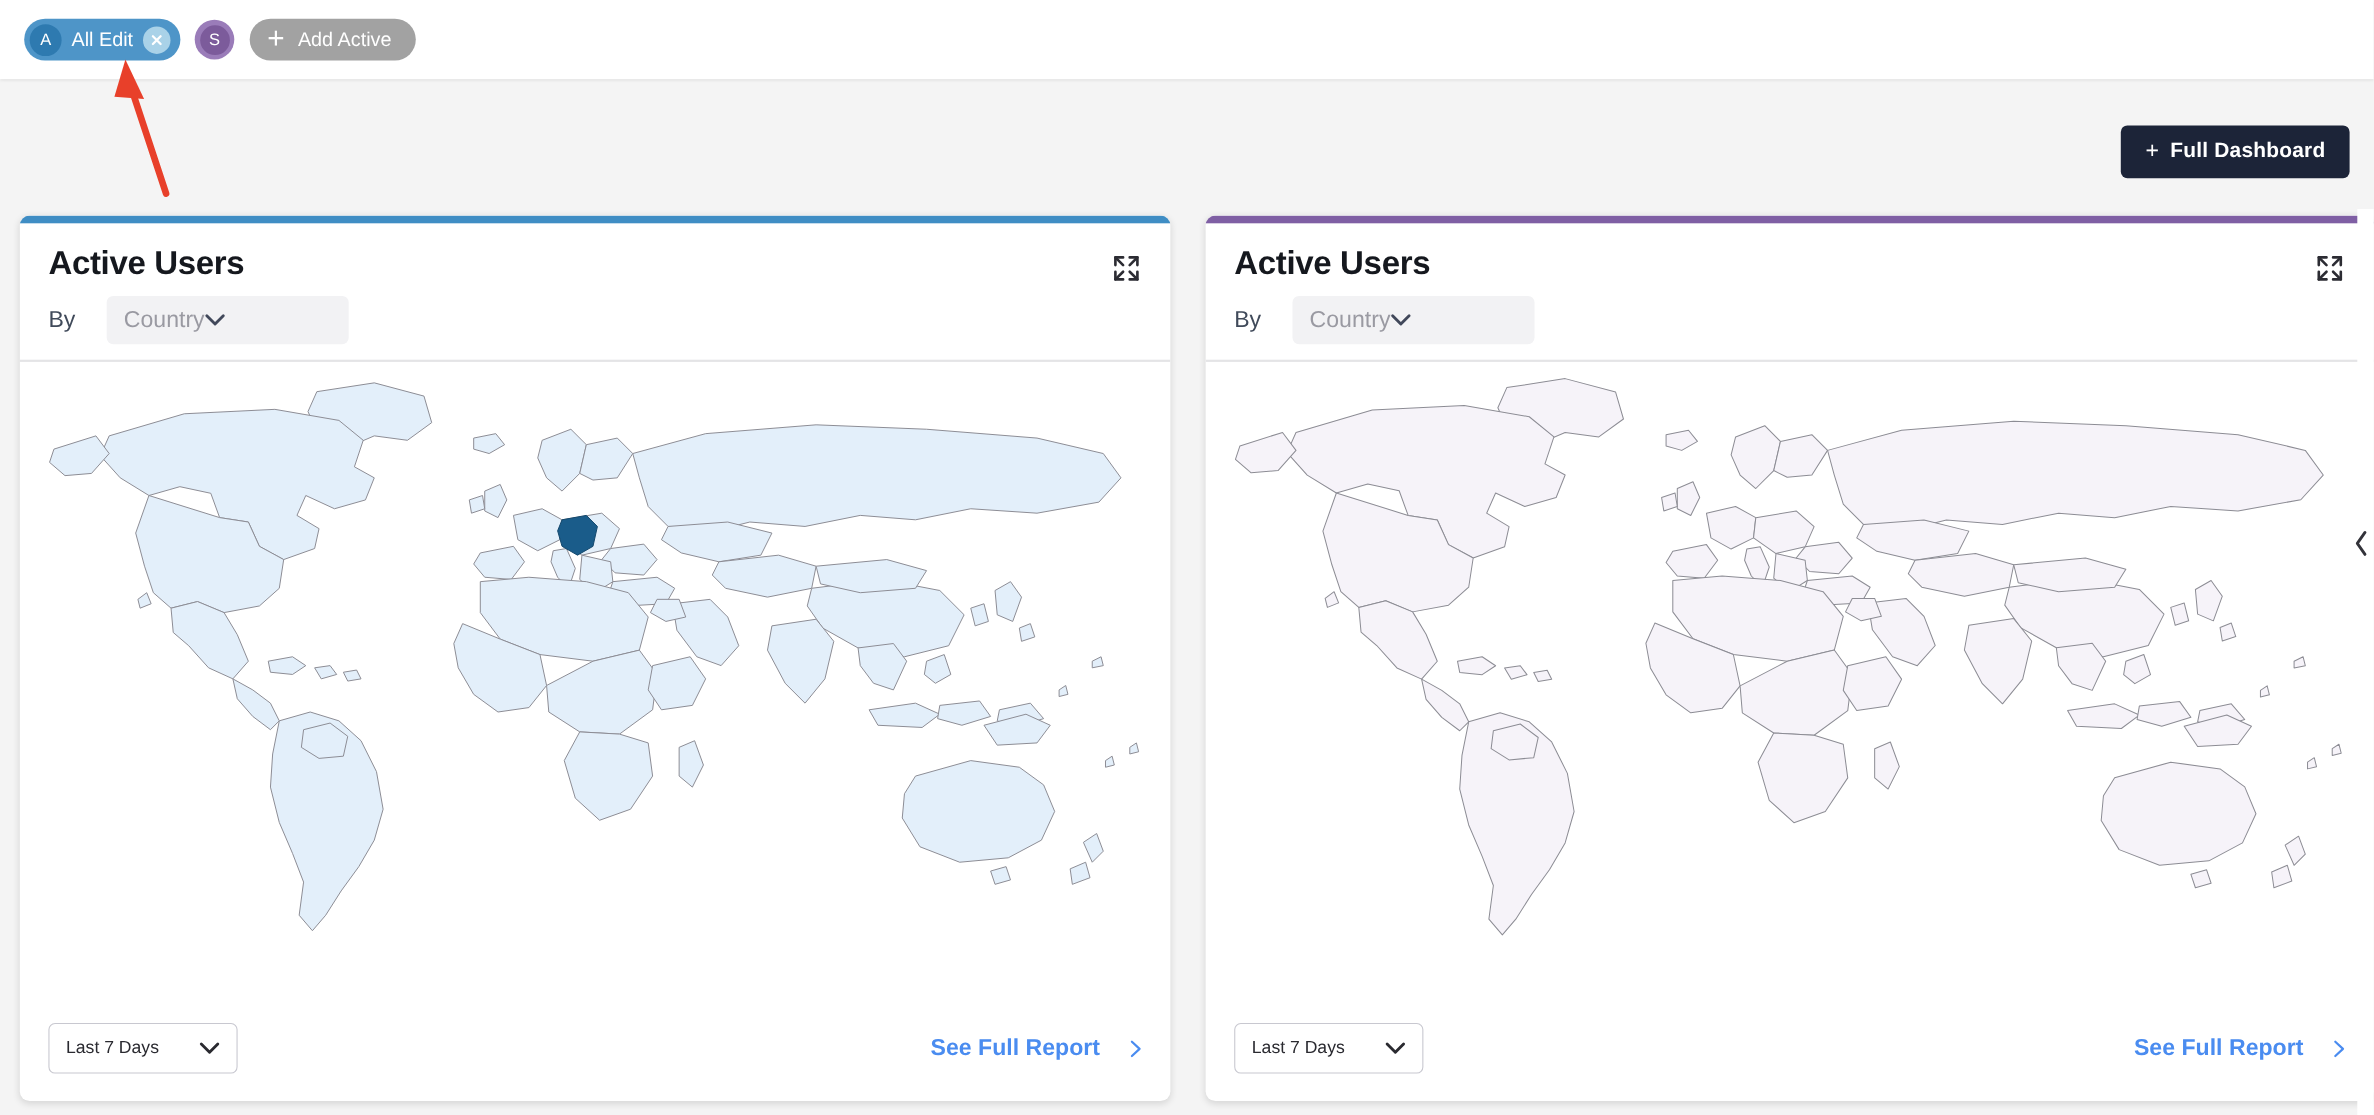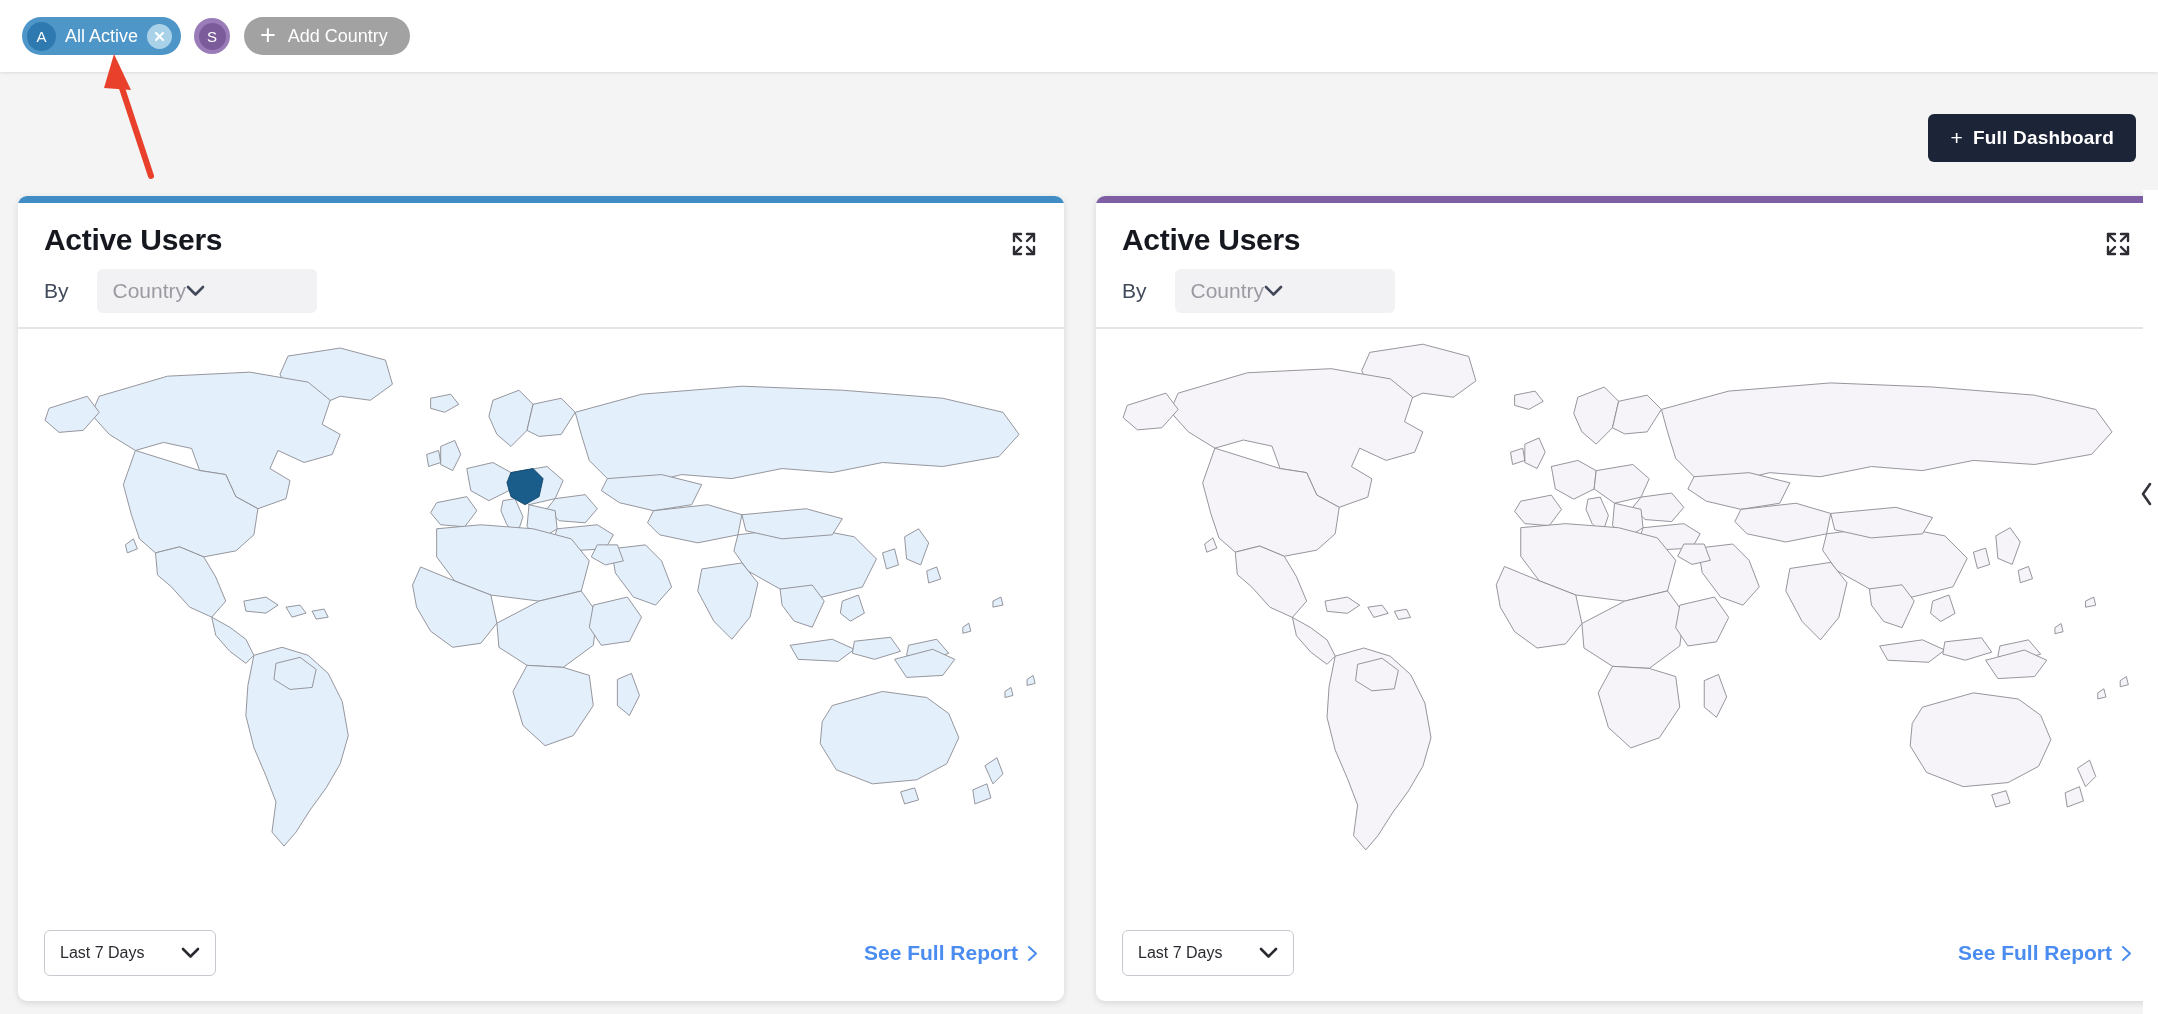--- a/index.html
+++ b/index.html
@@ -258,21 +258,21 @@
     cursor: pointer;
   }
   .date-select-text {
     font-size: 16px;
     color: #2a2a30;
   }
 
   .see-report {
     display: flex;
     align-items: center;
-    gap: 9px;
+    gap: 27px;
     color: #4a8cf0;
     font-size: 21px;
     font-weight: bold;
     cursor: pointer;
     text-decoration: none;
     justify-content: space-between;
   }
 
   
   .right-panel {
@@ -306,35 +306,35 @@
 
   .chev { display: block; }
 </style>
 </head>
 <body>
 
 <div class="segment-bar">
 
   <div class="seg-pill active">
     <span class="seg-avatar blue">A</span>
-    <span class="seg-label">All Active</span>
+    <span class="seg-label">All Edit</span>
     <span class="seg-close">
       <svg width="13" height="13" viewBox="0 0 13 13">
         <path d="M3 3 L10 10 M10 3 L3 10" stroke="#ffffff" stroke-width="2.1" stroke-linecap="round"></path>
       </svg>
     </span>
   </div>
 
   <div class="seg-s-avatar">
     <span class="seg-s-inner">S</span>
   </div>
 
   <div class="add-segment">
     <span class="add-plus">+</span>
-    <span class="add-label">Add Country</span>
+    <span class="add-label">Add Active</span>
   </div>
 
 </div>
 
 <div class="action-row">
   <button class="edit-dashboard-btn">
     <span class="edit-plus">+</span>
     <span>Full Dashboard</span>
   </button>
 </div>

